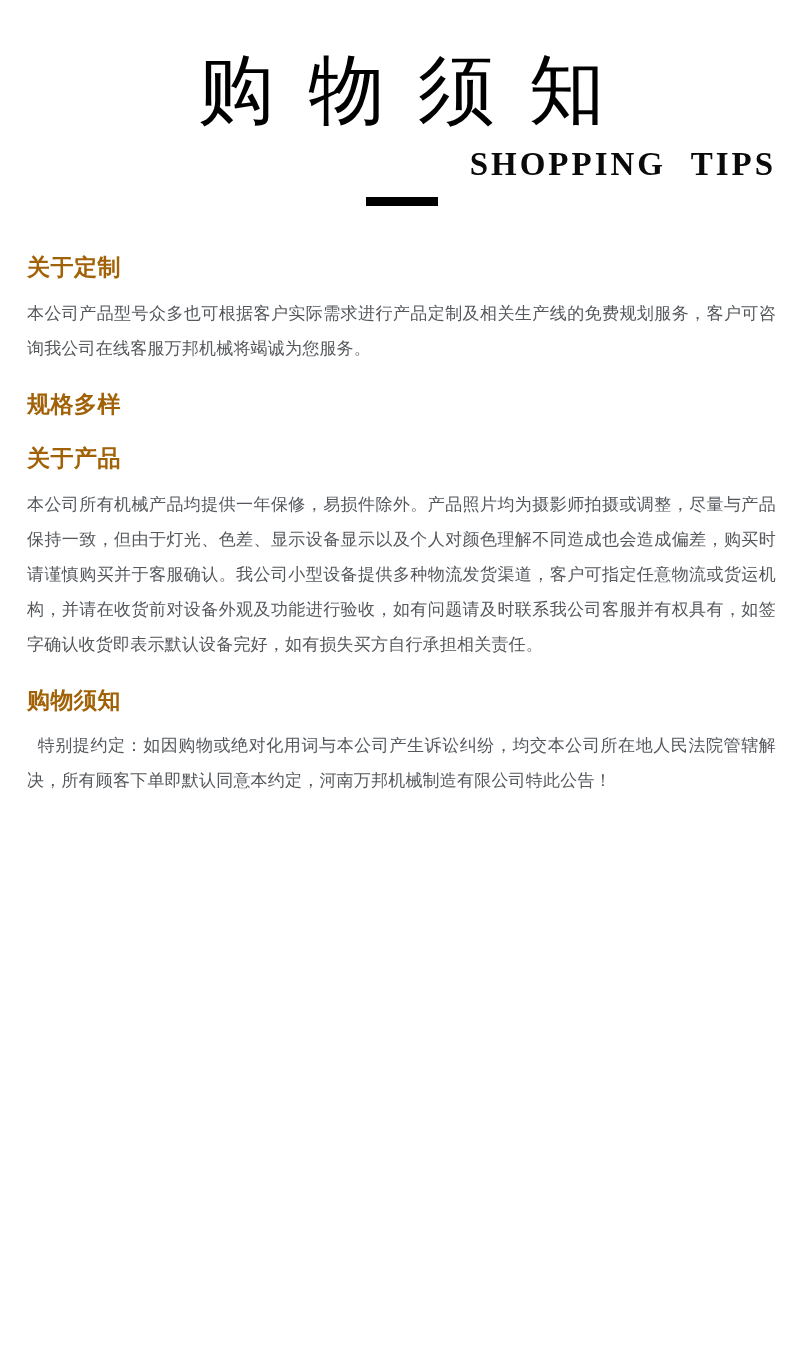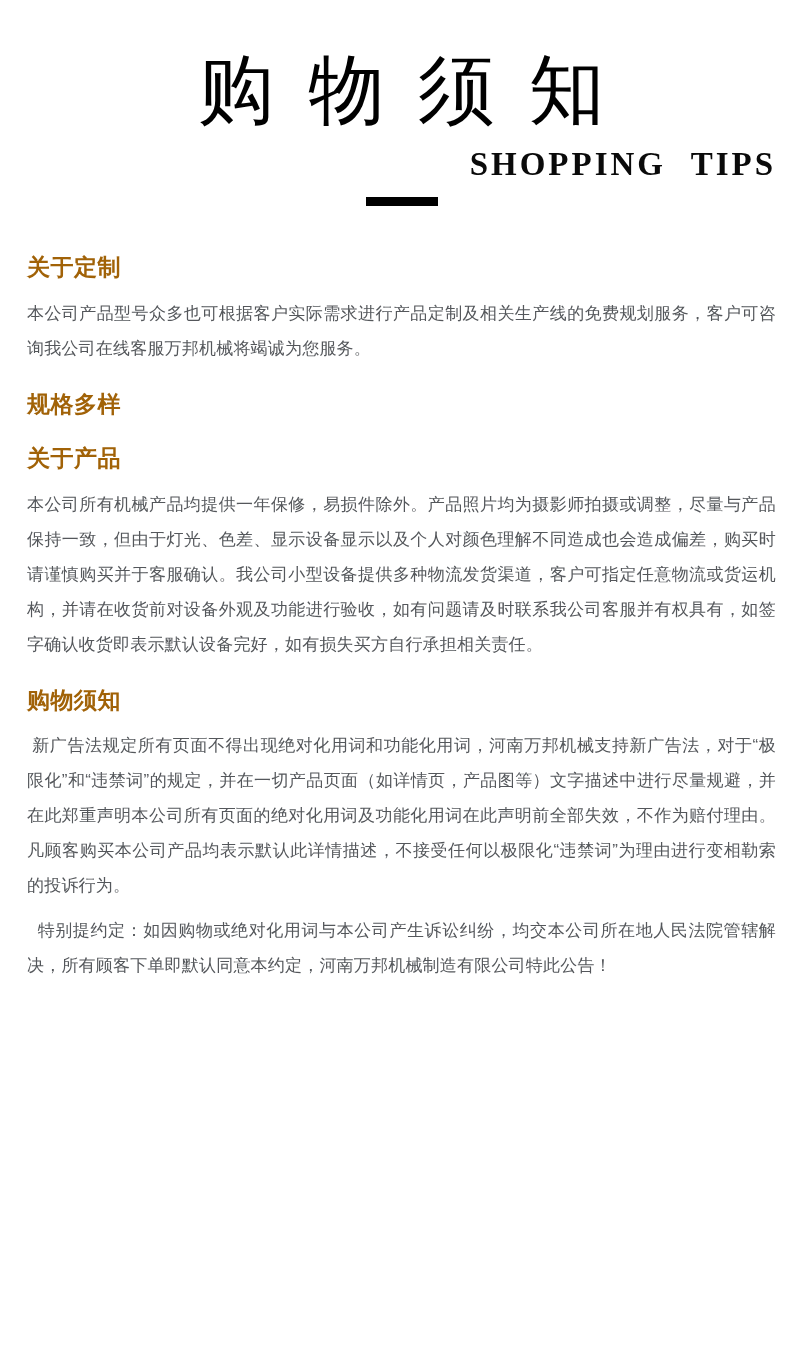--- a/index.html
+++ b/index.html
@@ -88,17 +88,16 @@
     <h2>规格多样</h2>
   </div>
 
   <div class="section">
     <h2>关于产品</h2>
     <p>本公司所有机械产品均提供一年保修，易损件除外。产品照片均为摄影师拍摄或调整，尽量与产品保持一致，但由于灯光、色差、显示设备显示以及个人对颜色理解不同造成也会造成偏差，购买时请谨慎购买并于客服确认。我公司小型设备提供多种物流发货渠道，客户可指定任意物流或货运机构，并请在收货前对设备外观及功能进行验收，如有问题请及时联系我公司客服并有权具有，如签字确认收货即表示默认设备完好，如有损失买方自行承担相关责任。</p>
   </div>
 
   <div class="section">
     <h2>购物须知</h2>
-    <p> 新广告法规定所有页面不得出现绝对化用词和功能化用词，河南万邦机械支持新广告法，对于“极限化”和“违禁词”的规定，并在一切产品页面（如详情页，产品图等）文字描述中进行尽量规避，并在此郑重声明本公司所有页面的绝对化用词及功能化用词在此声明前全部失效，不作为赔付理由。凡顾客购买本公司产品均表示默认此详情描述，不接受任何以极限化“违禁词”为理由进行变相勒索的投诉行为。</p>
     <p>  特别提约定：如因购物或绝对化用词与本公司产生诉讼纠纷，均交本公司所在地人民法院管辖解决，所有顾客下单即默认同意本约定，河南万邦机械制造有限公司特此公告！</p>
   </div>
 
 </div>
 
 </body></html>

